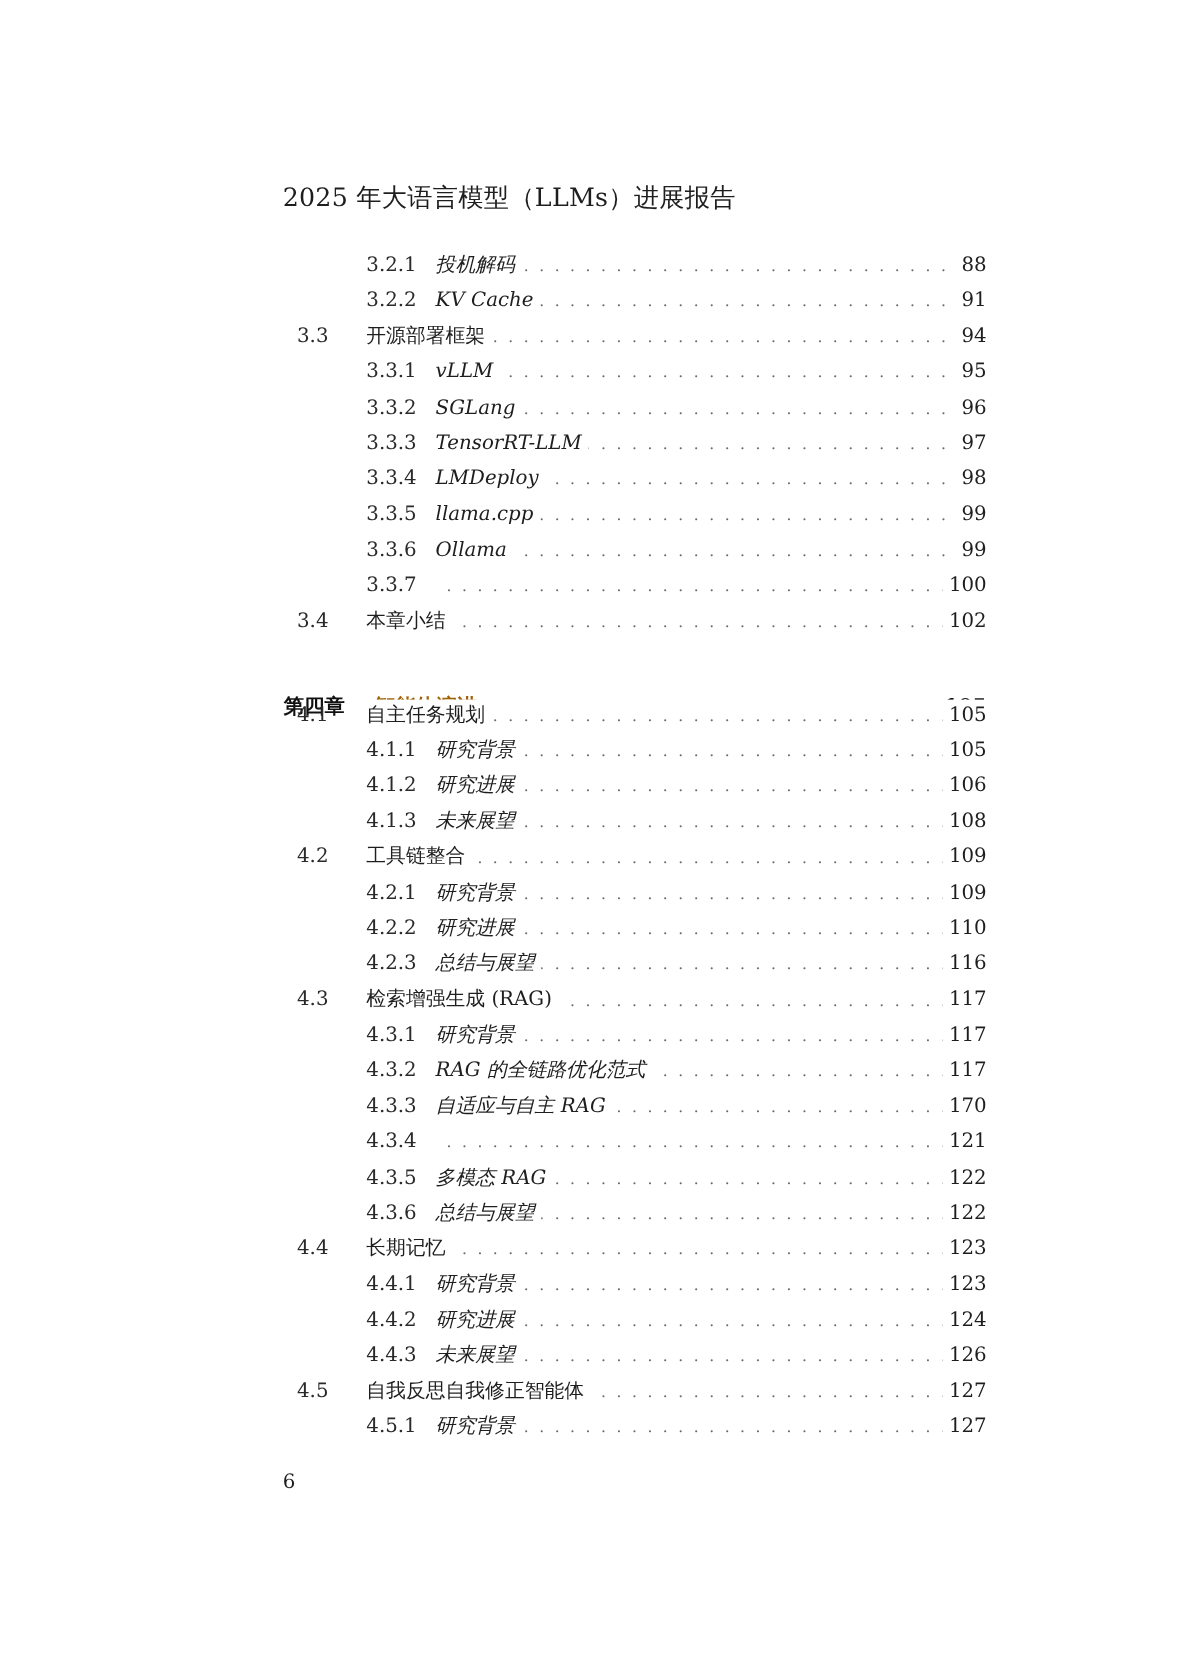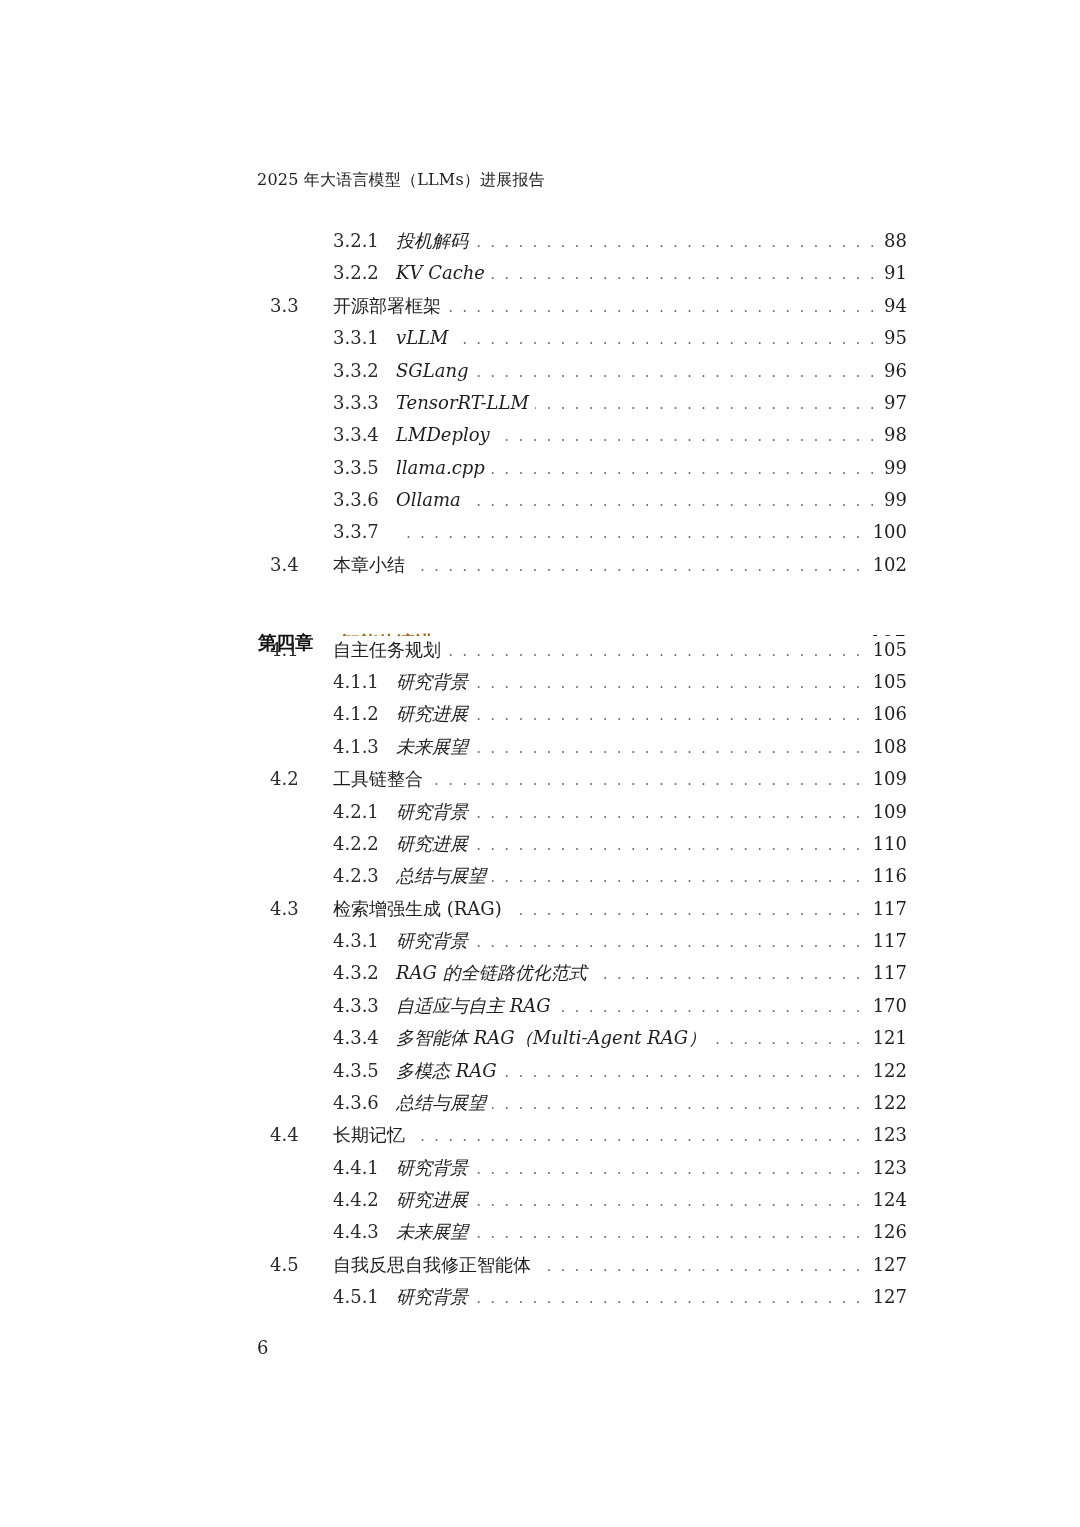--- a/index.html
+++ b/index.html
@@ -12,21 +12,21 @@
       height: 1527px;
       position: relative;
       overflow: hidden;
       font-family: "DejaVu Serif", "Liberation Serif", serif;
       color: #1e1e1e;
     }
     .page-header {
       position: absolute;
       left: 257px;
       top: 166px;
-      font-size: 16px;
+      font-size: 23px;
       line-height: 28px;
       letter-spacing: 0.2px;
       white-space: nowrap;
     }
     .toc {
       position: absolute;
       left: 0;
       top: 0;
       width: 1080px;
     }
@@ -55,21 +55,21 @@
       overflow: hidden;
       text-align: right;
       color: #6a6a6a;
       letter-spacing: 9.6px;
       font-size: 14px;
       line-height: 30px;
       direction: rtl;
     }
     .toc-page {
       position: absolute;
-      right: 173px;
+      right: 183px;
       text-align: right;
       background: #fff;
       padding-left: 6px;
     }
     .lvl2 .toc-num { left: 270px; }
     .lvl2 .toc-title { left: 333px; }
     .lvl2 .toc-leader { left: 333px; }
     .lvl3 .toc-num { left: 333px; }
     .lvl3 .toc-title { left: 396px; font-style: italic; }
     .lvl3 .toc-leader { left: 396px; }
@@ -233,21 +233,20 @@
     </div>
     <div class="toc-row lvl3" style="top: 992px;">
       <span class="toc-leader">................................................................................</span>
       <span class="toc-num">4.3.3</span>
       <span class="toc-title">自适应与自主 RAG</span>
       <span class="toc-page">170</span>
     </div>
     <div class="toc-row lvl3" style="top: 1024px;">
       <span class="toc-leader">................................................................................</span>
       <span class="toc-num">4.3.4</span>
-      <span class="toc-title">多智能体 RAG（Multi-Agent RAG）</span>
       <span class="toc-page">121</span>
     </div>
     <div class="toc-row lvl3" style="top: 1057px;">
       <span class="toc-leader">................................................................................</span>
       <span class="toc-num">4.3.5</span>
       <span class="toc-title">多模态 RAG</span>
       <span class="toc-page">122</span>
     </div>
     <div class="toc-row lvl3" style="top: 1089px;">
       <span class="toc-leader">................................................................................</span>

